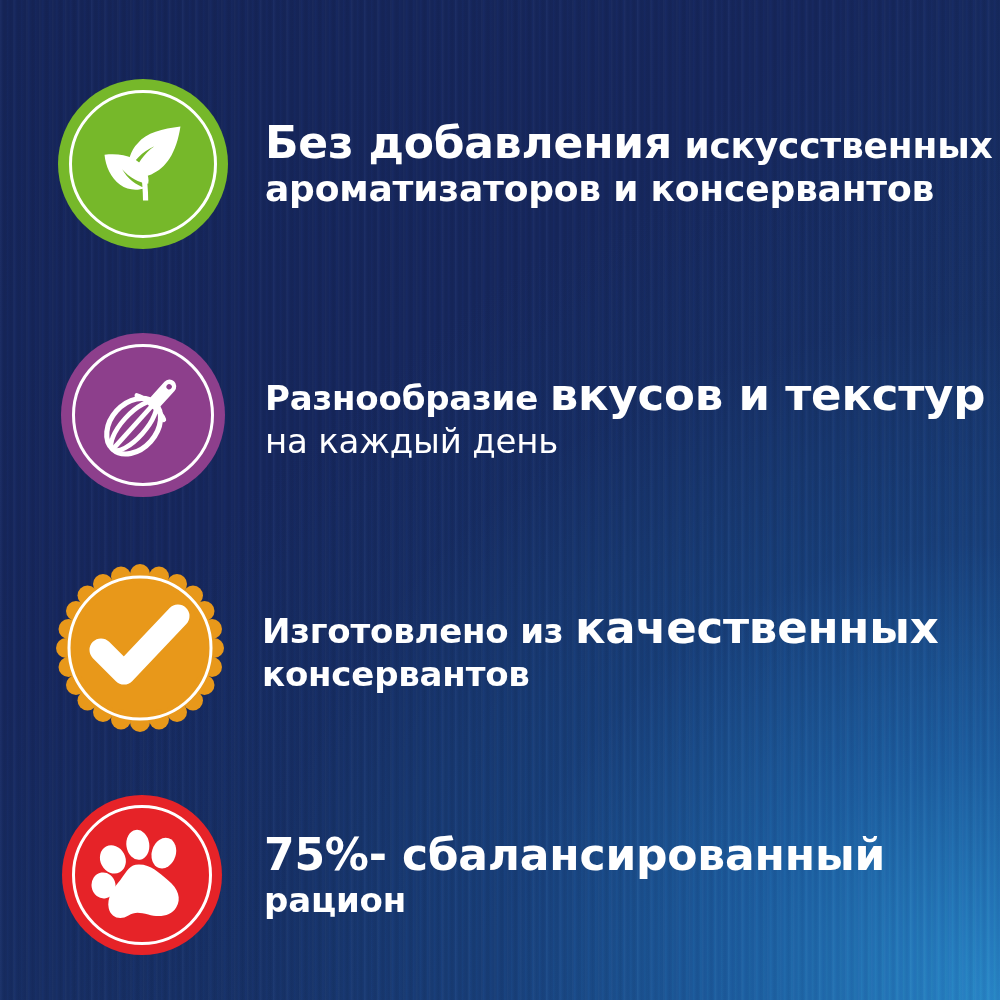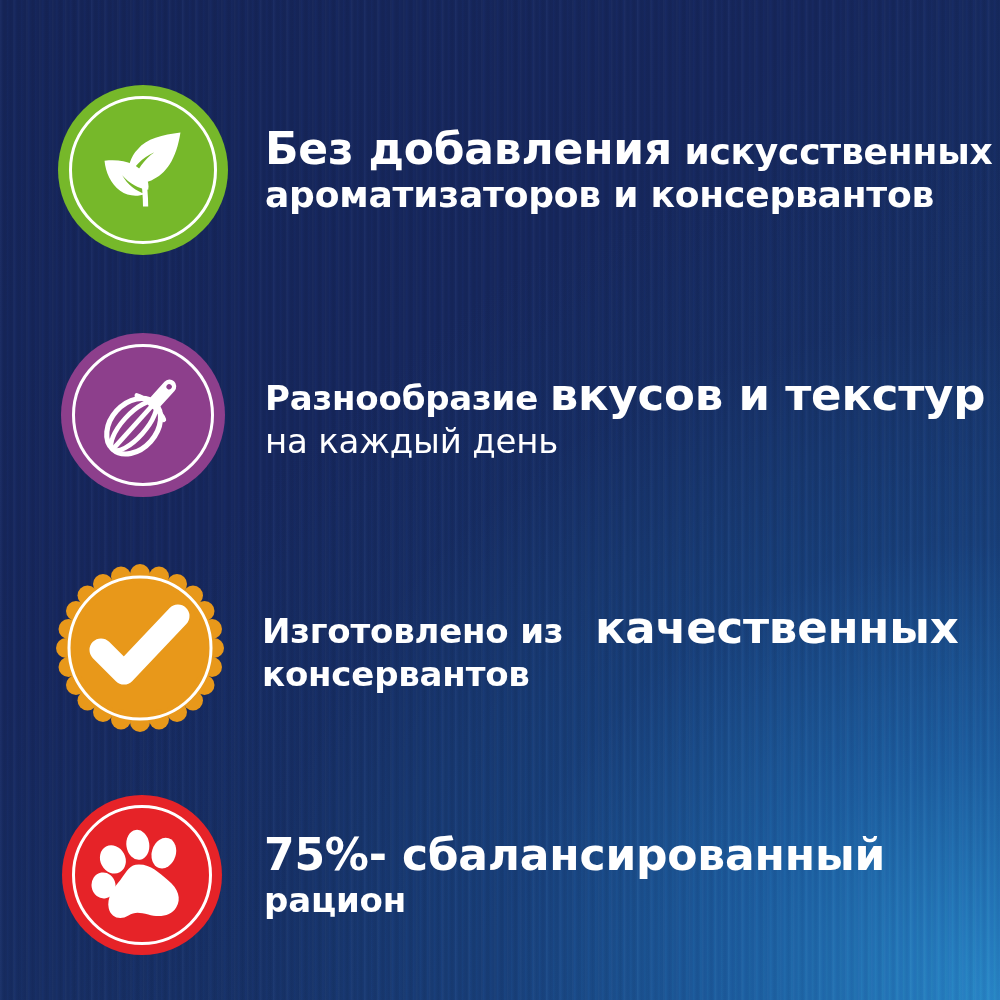--- a/index.html
+++ b/index.html
@@ -73,21 +73,21 @@
   .txt .big {
     font-weight:700;
     font-family:"DejaVu Sans", sans-serif;
   }
   .txt .sm {
     font-weight:700;
     font-family:"DejaVu Sans", sans-serif;
   }
 
   
-  #row1 { top:70px; }
+  #row1 { top:64px; }
   #row1 .badge-wrap { width:220px; height:200px; margin-left:33px; }
   #row1 .badge { width:170px; height:170px; background:#76b82a; }
   #row1 .ring { width:148px; height:148px; }
   #t1 { margin-left:12px; width:700px; }
   #t1 .l1 { font-size:0px; white-space:nowrap; }
   #t1 .l1 .big { font-size:44px; }
   #t1 .l1 .sm  { font-size:36px; }
   #t1 .l2 { font-size:36px; font-weight:700; margin-top:4px; }
 
   
@@ -101,21 +101,21 @@
   #t2 .l1 .big { font-size:45px; }
   #t2 .l2 { font-size:34px; font-weight:400; margin-top:4px; }
 
   
   #row3 { top:548px; }
   #row3 .badge-wrap { width:220px; height:200px; margin-left:30px; }
   #row3 .badge { width:176px; height:176px; background:transparent; }
   #t3 { margin-left:12px; width:700px; }
   #t3 .l1 { font-size:0px; white-space:nowrap; }
   #t3 .l1 .sm  { font-size:34px; }
-  #t3 .l1 .big { font-size:45px;margin-left:20px; }
+  #t3 .l1 .big { font-size:45px; }
   #t3 .l2 { font-size:34px; font-weight:700; margin-top:4px; }
 
   
   #row4 { top:785px; }
   #row4 .badge-wrap { width:220px; height:180px; margin-left:32px; }
   #row4 .badge { width:160px; height:160px; background:#e62328; }
   #row4 .ring { width:140px; height:140px; }
   #t4 { margin-left:12px; width:700px; }
   #t4 .l1 { font-size:44px; font-weight:700; white-space:nowrap; }
   #t4 .l2 { font-size:34px; font-weight:700; margin-top:4px; }

